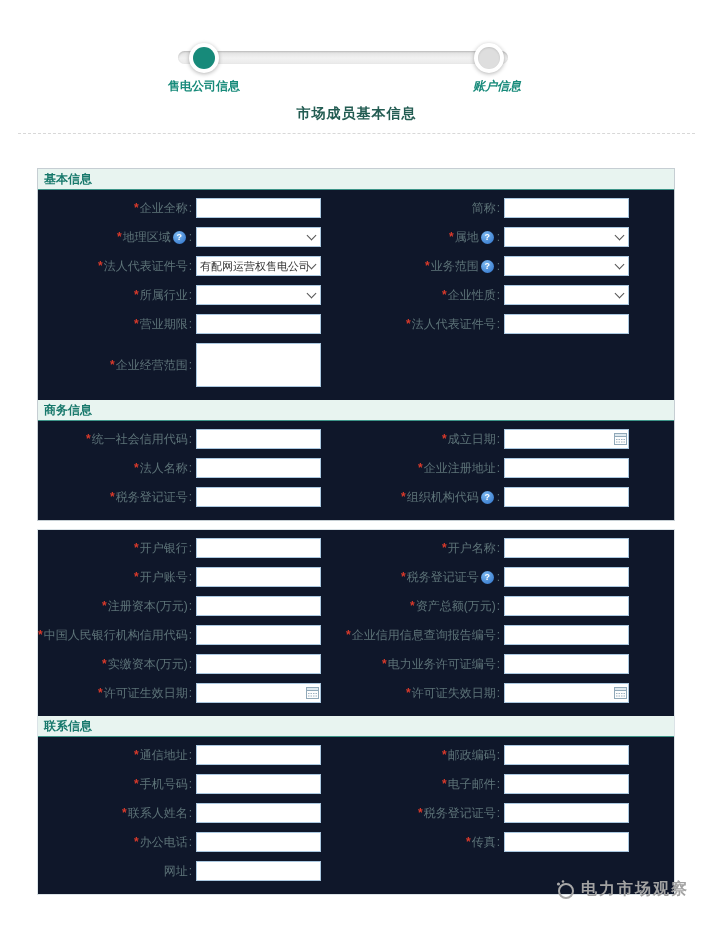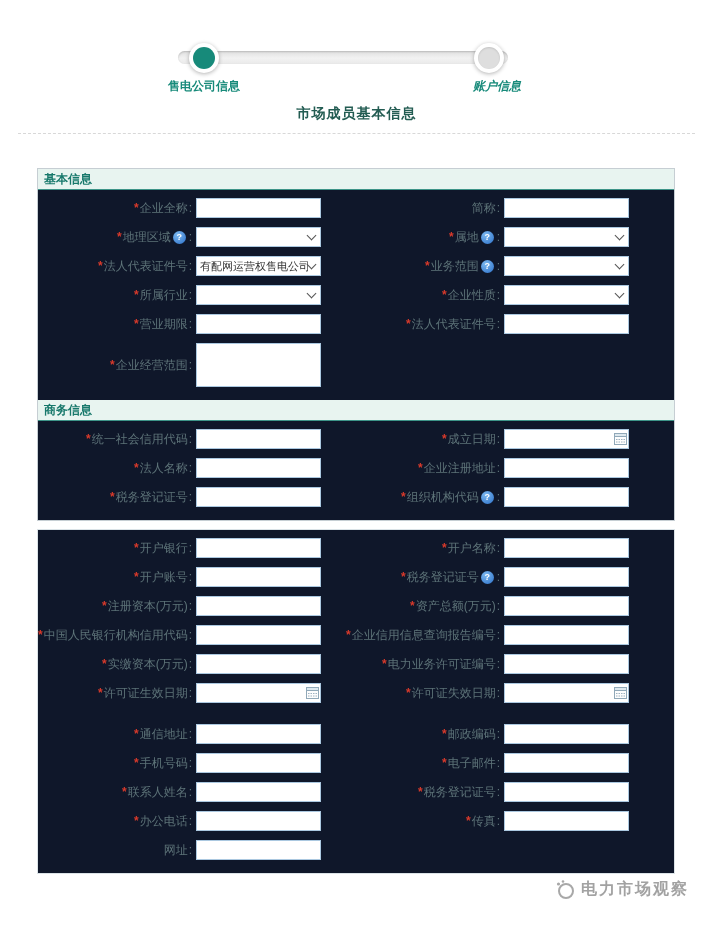--- a/index.html
+++ b/index.html
@@ -478,20 +478,21 @@
                     <rect x="0.5" y="1.5" width="12" height="11" fill="#fdfdfd" stroke="#90a8b8"></rect>
                     <rect x="0.5" y="1.5" width="12" height="3" fill="#dde8ee" stroke="#90a8b8"></rect>
                     <line x1="2" y1="7.5" x2="11" y2="7.5" stroke="#9eb2c0" stroke-dasharray="1.5 1"></line>
                     <line x1="2" y1="10" x2="11" y2="10" stroke="#9eb2c0" stroke-dasharray="1.5 1"></line>
                   </svg></span>
               </div>
             </div>
           </div>
         </div>
       </div>
+      <div class="sec-header">联系信息</div>
       <div class="sec-body">
         <div class="row">
           <div class="col left">
             <div class="fieldrow">
               <label class="flabel">
                 <span class="req">*</span>
                 <span class="ltext">通信地址</span>
                 <span class="colon">:</span>
               </label>
               <input class="txt ctrl" style="">

